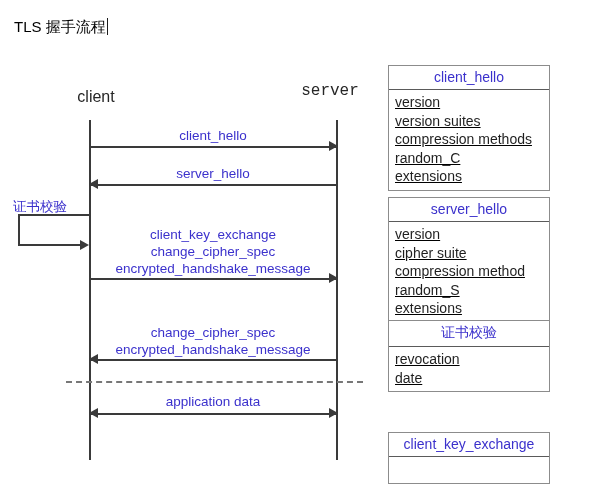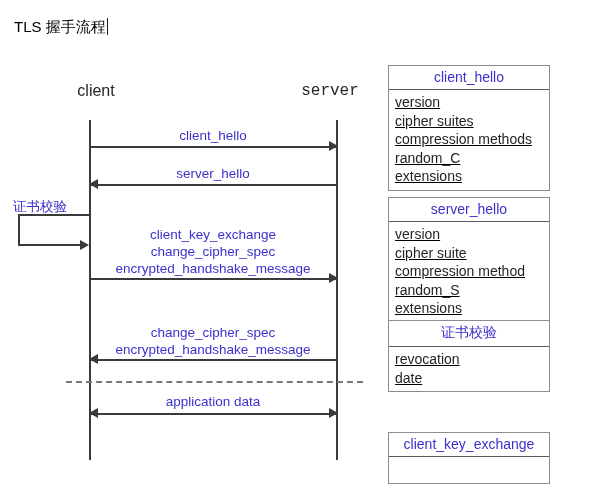--- a/index.html
+++ b/index.html
@@ -140,21 +140,21 @@
 <body>
 
 <div id="page">
 
   <div id="title-bar">
     <span>TLS 握手流程</span><span id="title-caret"></span>
   </div>
 
   <div id="sequence">
 
-    <div class="actor-label" style="left:96px; top:82px;text-align:center;">client</div>
+    <div class="actor-label" style="left:96px; top:88px;text-align:center;">client</div>
     <div class="actor-label" style="left:330px; top:82px;font-family:Liberation Mono, monospace;">server</div>
 
     <div class="lifeline" style="left:89px; top:120px; height:340px;"></div>
     <div class="lifeline" style="left:336px; top:120px; height:340px;"></div>
 
     <div class="msg-label" style="left:213px; top:127px;">client_hello</div>
     <div class="msg-line" style="left:90px; top:146px; width:247px;"></div>
     <div class="arrow-head right" style="left:329px; top:141px;"></div>
 
     <div class="msg-label" style="left:213px; top:165px;">server_hello</div>
@@ -187,21 +187,21 @@
     <div class="msg-label" style="left:213px; top:393px;">application data</div>
     <div class="msg-line" style="left:90px; top:413px; width:247px;"></div>
     <div class="arrow-head left" style="left:89px; top:408px;"></div>
     <div class="arrow-head right" style="left:329px; top:408px;"></div>
   </div>
 
   <div class="info-box" style="top:65px;">
     <div class="info-box-header">client_hello</div>
     <div class="info-box-body">
       <div class="info-box-row">version</div>
-      <div class="info-box-row">cipher suites</div>
+      <div class="info-box-row">version suites</div>
       <div class="info-box-row">compression methods</div>
       <div class="info-box-row">random_C</div>
       <div class="info-box-row">extensions</div>
     </div>
   </div>
 
   <div class="info-box" style="top:197px;">
     <div class="info-box-header">server_hello</div>
     <div class="info-box-body">
       <div class="info-box-row">version</div>

